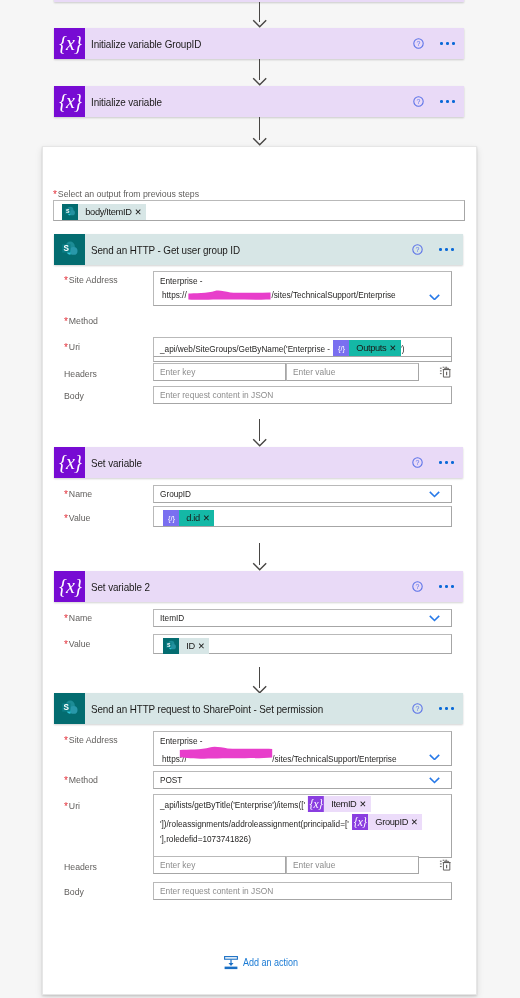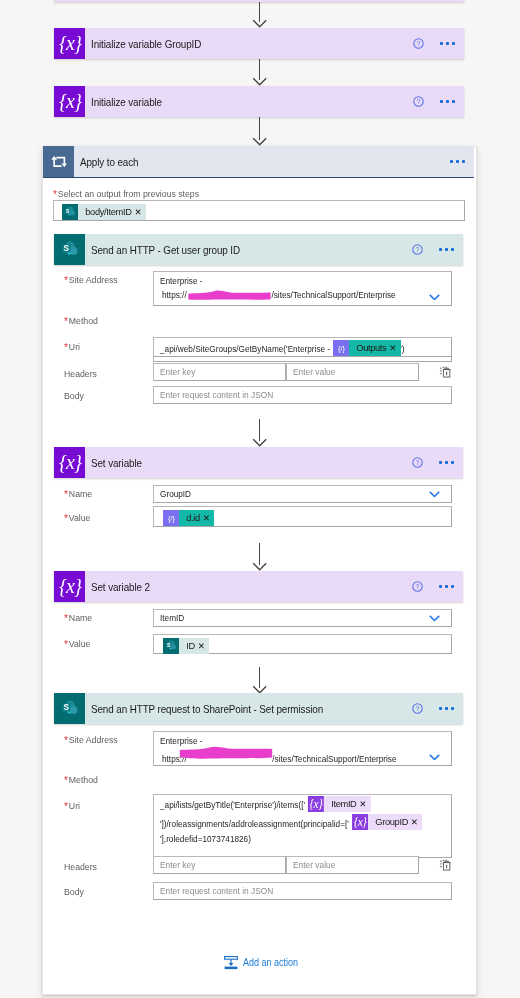--- a/index.html
+++ b/index.html
@@ -144,40 +144,20 @@
 
   <div class="arrow" style="top:117px;height:29px;">
     <div class="stem" style="height:23px;"></div>
     <svg width="16" height="9" viewBox="0 0 16 9">
         <path d="M1.2 1.2 L7.7 7.7 L14.2 1.2" fill="none" stroke="#484644" stroke-width="1.4"></path>
       </svg>
   </div>
 
   <div class="fe-box" style="left:42px;top:146px;width:433px;height:847px;"></div>
 
-  <div class="card" style="left:43px;top:146px;width:431px;">
-    <div class="card-head fe-head" style="box-shadow:none;border-bottom:1.2px solid #2b4a78;">
-      <div class="ic fe-ic">
-        <svg width="16" height="11.2" viewBox="0 0 15.6 11">
-          <path d="M5.2 1.55 H13.1 V8.2" fill="none" stroke="#fff" stroke-width="1.65"></path>
-          <path d="M10.4 9.9 H3.05 V3.3" fill="none" stroke="#fff" stroke-width="1.65"></path>
-          <path d="M3.05 0.0 L0.15 3.65 L5.95 3.65 Z" fill="#fff"></path>
-          <path d="M13.1 11.0 L15.5 7.4 L10.2 7.4 Z" fill="#fff"></path>
-        </svg>
-      </div>
-      <div class="ctitle">Apply to each</div>
-      <div class="head-right">
-        <div class="dots">
-            <i></i>
-            <i></i>
-            <i></i>
-          </div>
-      </div>
-    </div>
-  </div>
 
   <div class="flabel" style="left:53px;top:188px;">
     <span class="req">*</span><span>Select an output from previous steps</span>
   </div>
   <div class="fbox" style="left:53px;top:200px;width:412px;height:21px;">
     <span class="tok tok-sp" style="margin:2px 0 0 8px;">
       <span class="tic">
         <svg width="14" height="14" viewBox="0 0 16 16">
           <circle cx="8.4" cy="5.4" r="3.5" fill="#1a8b96"></circle>
           <circle cx="10.6" cy="8.8" r="3.0" fill="#2391a0"></circle>
@@ -443,20 +423,26 @@
           </svg></span><span>/sites/TechnicalSupport/Enterprise</span>
     </div>
     <svg class="chev chev-bot" width="11" height="6.5" viewBox="0 0 11 6.5">
         <path d="M0.8 0.9 L5.5 5.5 L10.2 0.9" fill="none" stroke="#2779e8" stroke-width="1.6"></path>
       </svg>
   </div>
 
   <div class="flabel" style="left:64px;top:774px;">
     <span class="req">*</span><span>Method</span>
   </div>
+  <div class="fbox" style="left:153px;top:771px;width:299px;height:18px;">
+    <div class="ftext" style="position:absolute;left:6px;top:2px;">POST</div>
+    <svg class="chev" width="11" height="6.5" viewBox="0 0 11 6.5">
+        <path d="M0.8 0.9 L5.5 5.5 L10.2 0.9" fill="none" stroke="#2779e8" stroke-width="1.6"></path>
+      </svg>
+  </div>
 
   <div class="flabel" style="left:64px;top:800px;">
     <span class="req">*</span><span>Uri</span>
   </div>
   <div class="fbox" style="left:153px;top:794px;width:299px;height:64px;">
     <div style="position:absolute;left:6px;top:-1px;white-space:nowrap;transform:scaleX(.865);transform-origin:left center;">
       <span class="ftext nosq">_api/lists/getByTitle('Enterprise')/items(['</span><span class="tok tok-vr nosq2">
           <span class="tic">
             <svg width="14" height="14" viewBox="0 0 14 14">
               <text x="7" y="10.9" font-family="Liberation Serif, serif" font-size="11.6" font-style="italic" fill="#fff" text-anchor="middle" letter-spacing="-0.55">{x}</text>

